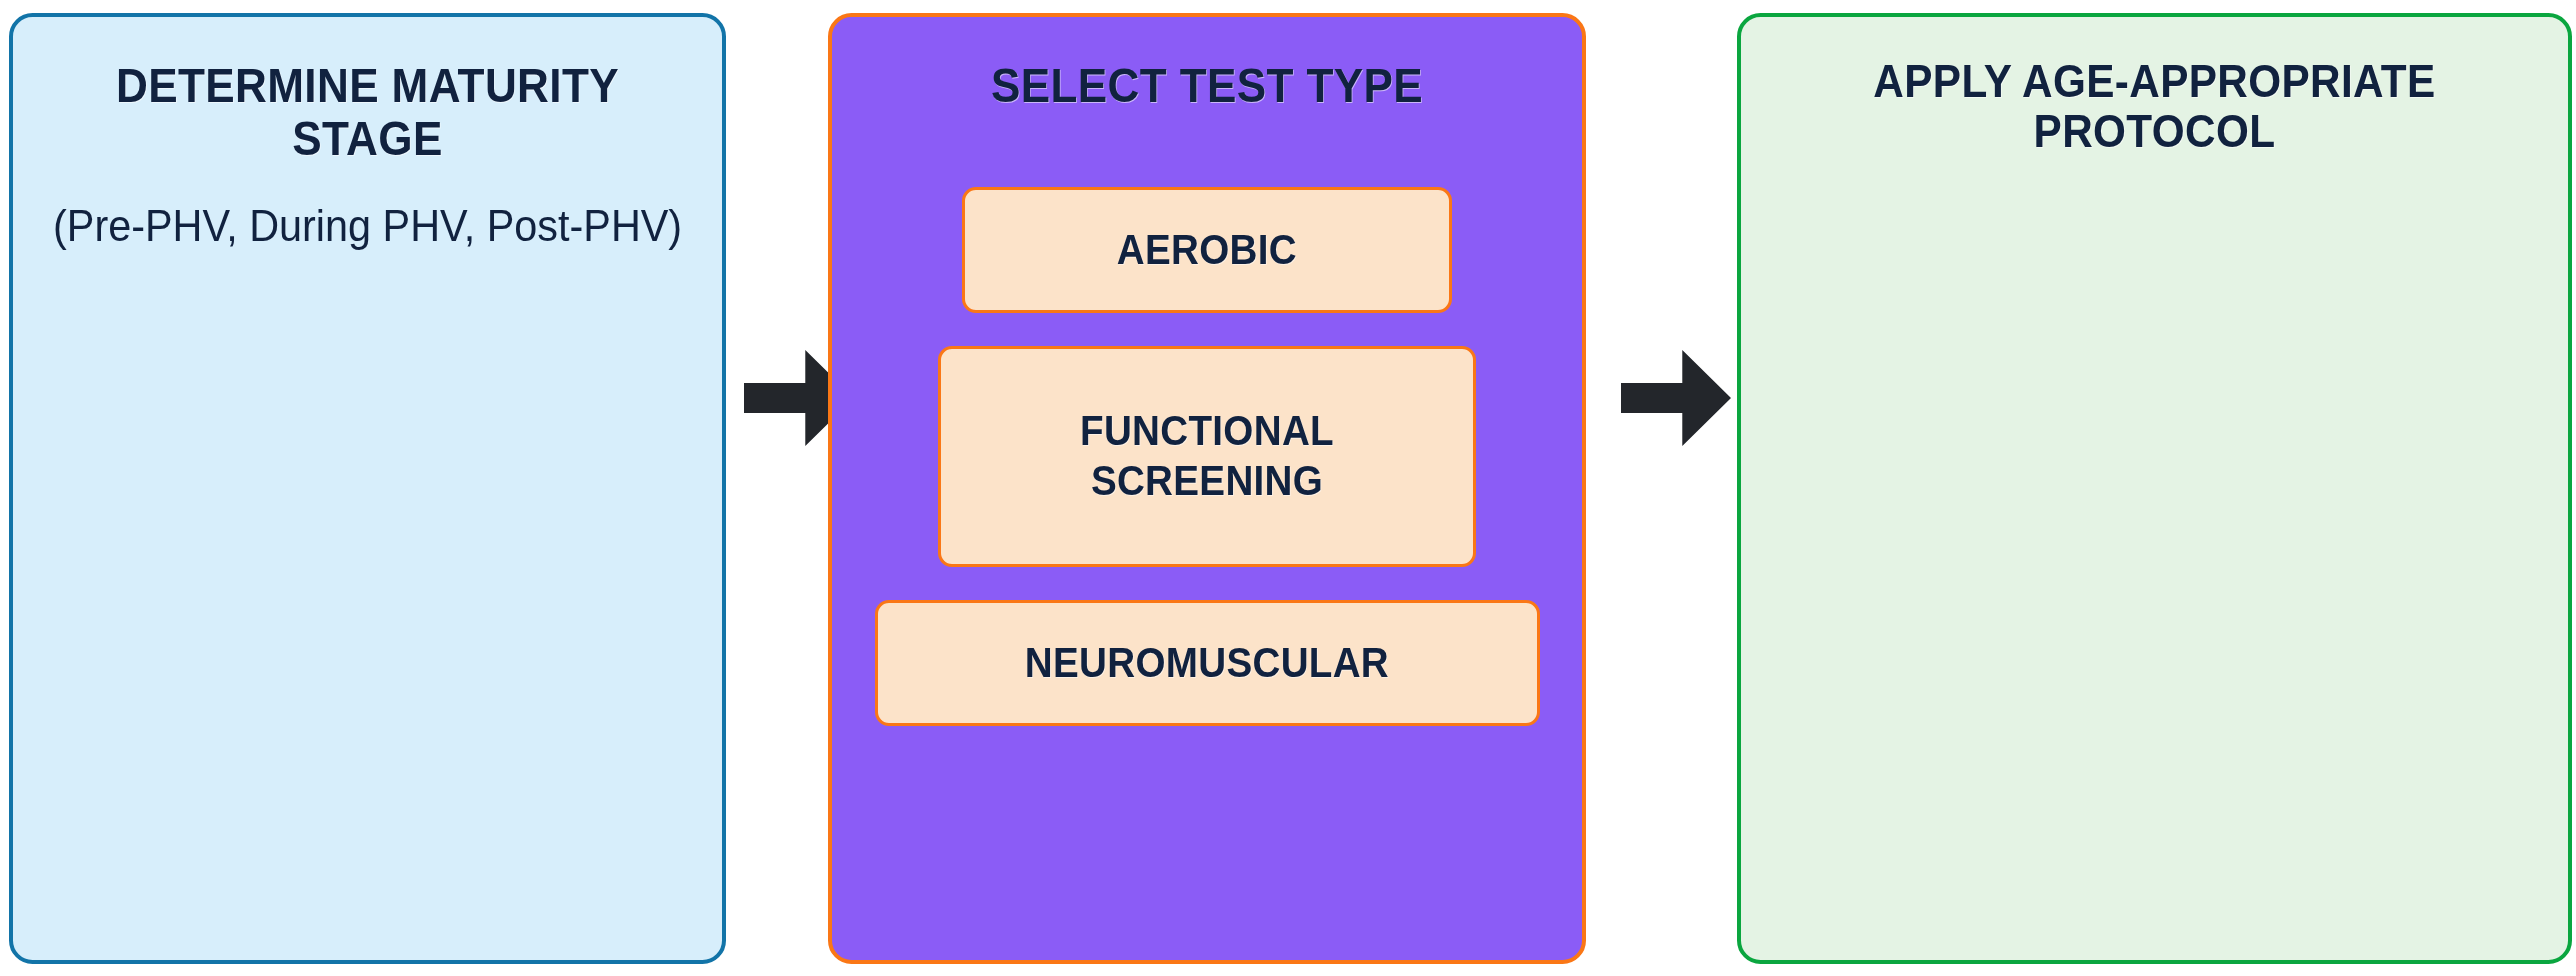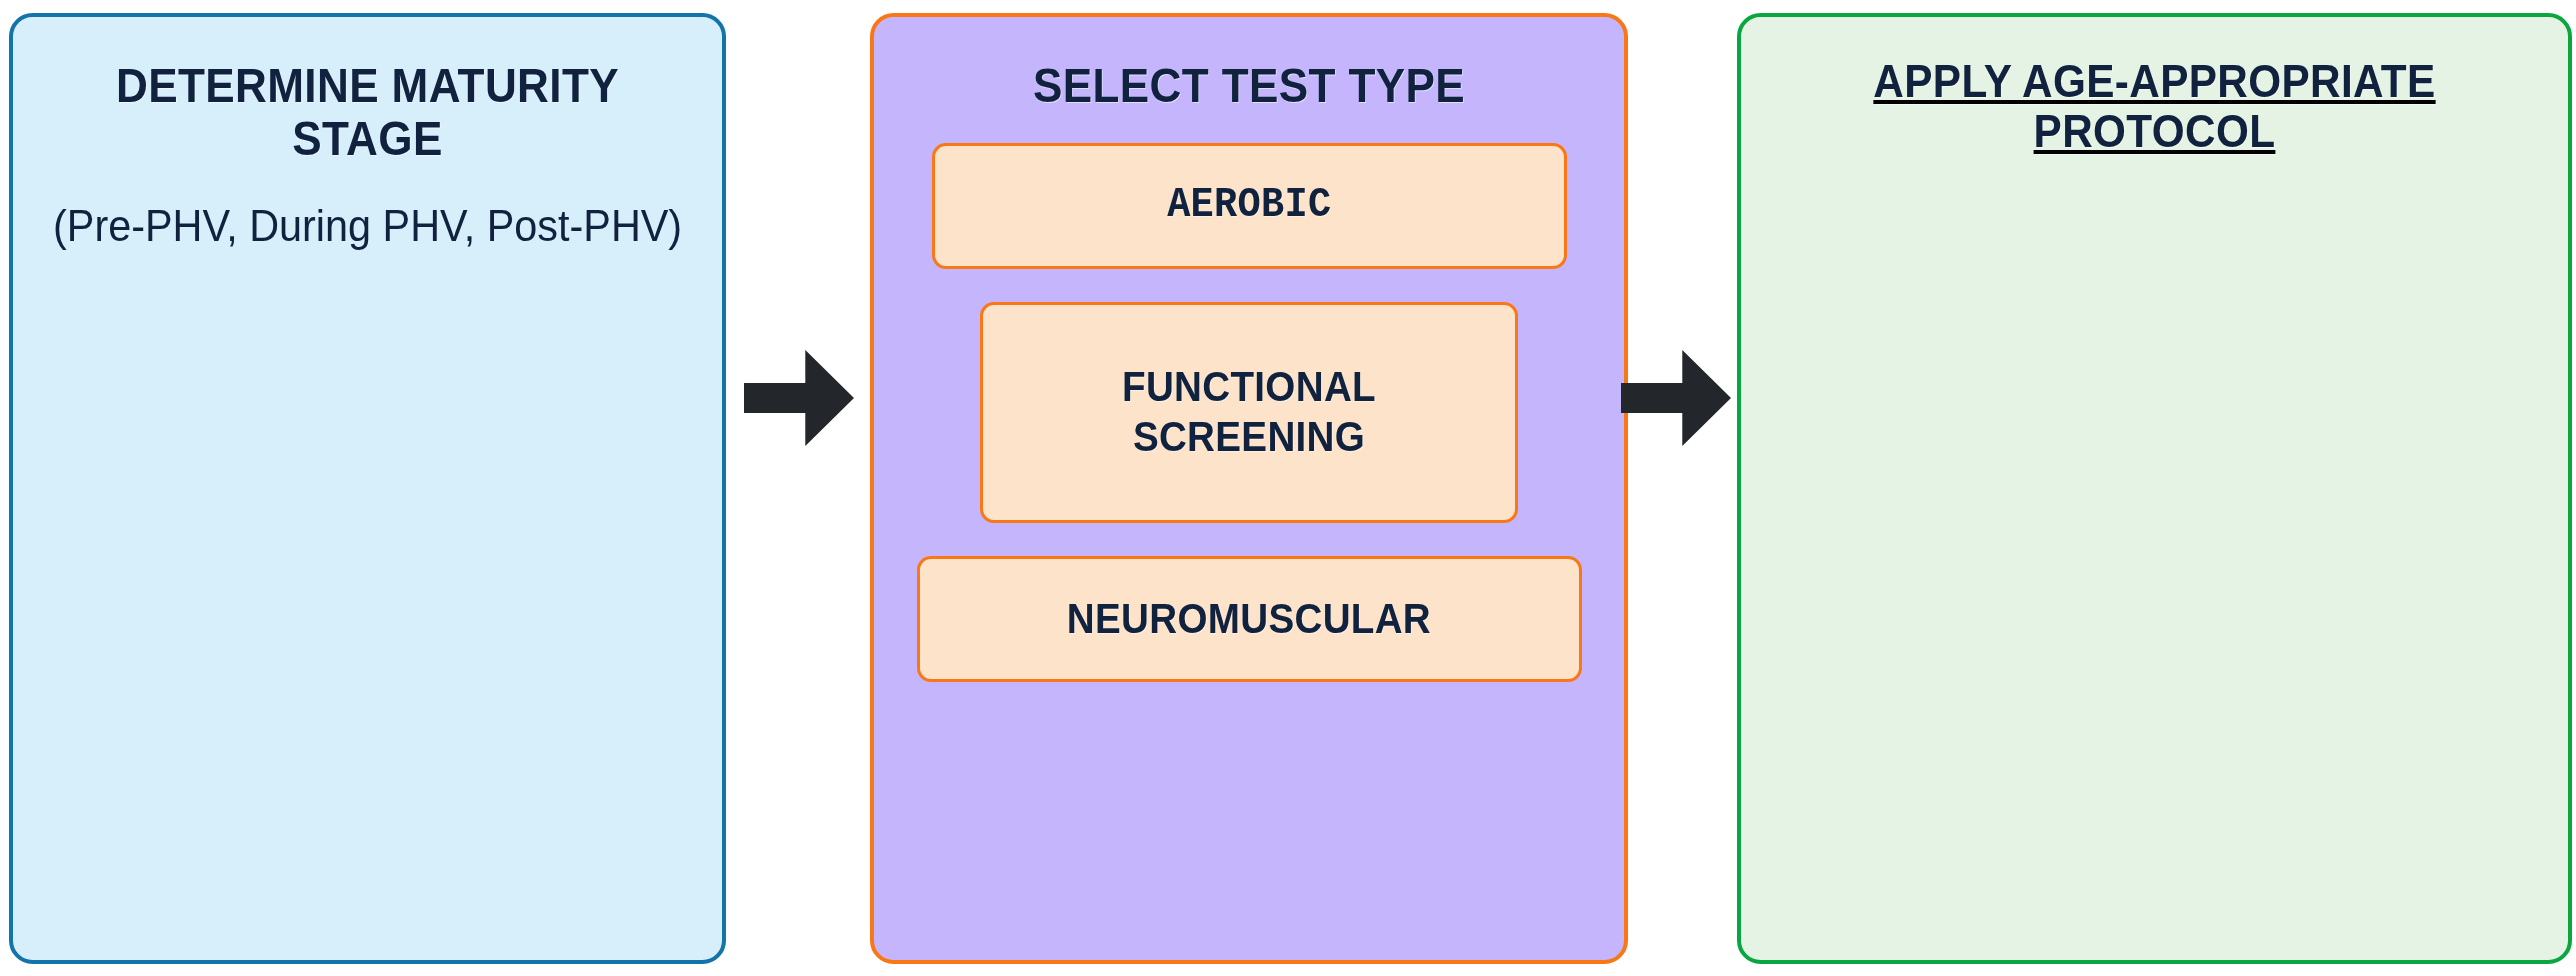--- a/index.html
+++ b/index.html
@@ -23,31 +23,31 @@
     align-items:center;
   }
 
   .panel-blue{
     left:9.4px;top:12.6px;width:717px;height:951px;
     background:#d7eefb;
     border-color:#1274a8;
     border-width:4.7px;
   }
   .panel-orange{
-    left:870px;top:12.6px;width:758px;height:951px;
-    background:#c4b5fd;
+    left:828px;top:12.6px;width:758px;height:951px;
+    background:#8b5cf6;
     border-color:#fa7716;
     border-width:4.7px;
+    gap:44px;
   }
   .panel-green{
     left:1737px;top:12.6px;width:835px;height:951px;
     background:#e4f3e4;
     border-color:#0aa63f;
     border-width:4.7px;
-    text-decoration:underline;
   }
 
   
   .title{
     color:#11223f;
     font-weight:700;
     text-align:center;
     line-height:1.08;
     letter-spacing:0.4px;
     transform:scaleX(0.90);
@@ -101,21 +101,21 @@
     font-size:42px;
     text-align:center;
     line-height:1.18;
     display:flex;
     align-items:center;
     justify-content:center;
     letter-spacing:0.3px;
     text-shadow:0.8px 0.8px 0 rgba(255,255,255,0.5);
   }
   .chip span{transform:scaleX(0.92);display:inline-block;}
-  .chip-aerobic{width:635px;height:126px;font-family:Liberation Mono, monospace;}
+  .chip-aerobic{width:490px;height:126px;}
   .chip-neuro{width:665px;height:126px;}
   .chip-func{width:538px;height:221px;}
 
   
   .bullets{
     list-style:none;
     margin:28px 0 0 0;
     padding:0 42px 0 46px;
     width:100%;
     box-sizing:border-box;

